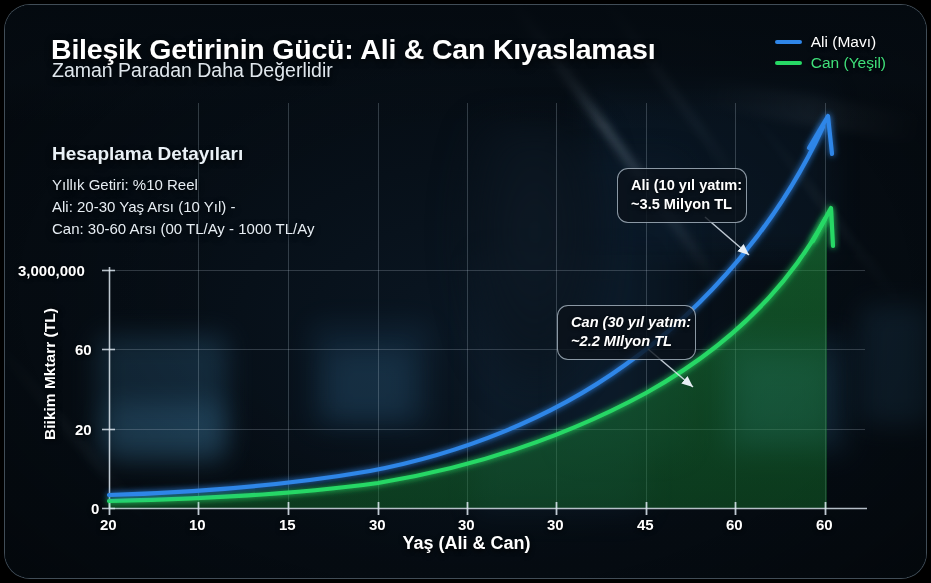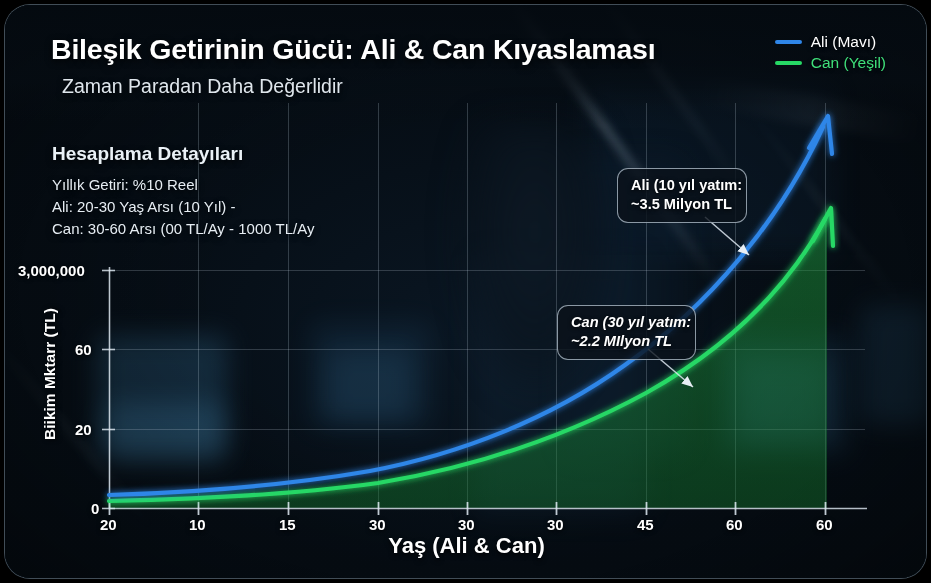--- a/index.html
+++ b/index.html
@@ -75,25 +75,24 @@
   
   #header { position: absolute; left: 0; top: 0; width: 100%; }
   #title {
     position: absolute; left: 46px; top: 28px;
     font-size: 28.5px; font-weight: bold; color: #ffffff;
     letter-spacing: -0.2px;
     text-shadow: 0 2px 7px rgba(0,0,0,0.85);
     white-space: nowrap;
   }
   #subtitle {
-    position: absolute; left: 47px; top: 70px;
+    position: absolute; left: 47px; top: 54px;
     font-size: 19.5px; color: #dfe6ec; font-weight: 400;
     text-shadow: 0 2px 6px rgba(0,0,0,0.85);
     white-space: nowrap;
-    margin-left: 10px;
   }
 
   
   #legend { position: absolute; right: 40px; top: 26px; }
   .leg-row { display: flex; align-items: center; height: 21px; white-space: nowrap; }
   .leg-swatch { width: 27px; height: 4px; border-radius: 2px; margin-right: 9px; }
   .leg-label { font-size: 15.5px; text-shadow: 0 1px 4px rgba(0,0,0,0.9); }
 
   
   #infobox { position: absolute; left: 47px; top: 138px; }
@@ -122,21 +121,21 @@
     font-weight: bold;
     line-height: 19px;
     text-shadow: 0 1px 4px rgba(0,0,0,0.9);
     white-space: nowrap;
   }
   #callout-ali { left: 612px; top: 163px; }
   #callout-can { left: 552px; top: 300px; font-style: italic; }
 
   .axis-title {
     position: absolute;
-    font-size: 22px; font-weight: bold; color: #ffffff;
+    font-size: 18px; font-weight: bold; color: #ffffff;
     text-shadow: 0 2px 5px rgba(0,0,0,0.95);
     white-space: nowrap;
   }
   #xaxis-title { left: 0; width: 923px; top: 528px; text-align: center; }
   #yaxis-title {
     left: -40px; top: 360px; width: 170px; text-align: center;
     transform: rotate(-90deg); transform-origin: center;
     font-size: 15.5px;
   }
   .tick-lbl {

